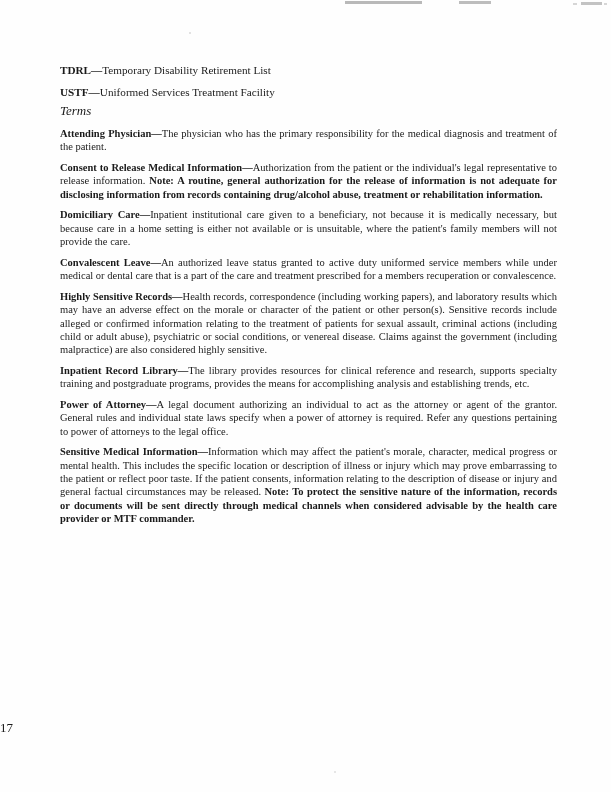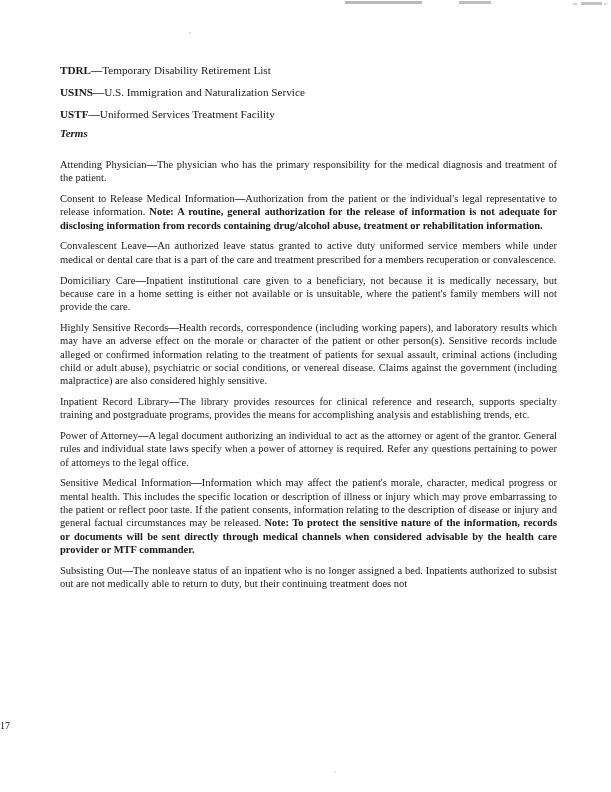--- a/index.html
+++ b/index.html
@@ -26,41 +26,41 @@
     left:60px; top:59px;
     width:497px;
   }
   .abbr-list .abbr-entry {
     font-size:11.2px;
     line-height:22px;
     white-space:nowrap;
   }
   .abbr-entry b, .dash { font-weight:bold; }
   .terms-heading {
-    font-size:11px;
+    font-size:13px;
     line-height:14px;
-    font-weight:bold;
+    font-weight:normal;
     font-style:italic;
     margin-top:1px;
-    margin-bottom:18px;
+    margin-bottom:9px;
   }
   .defs .def-entry {
     font-size:10.5px;
     line-height:13.3px;
     text-align:justify;
     margin-bottom:7.5px;
   }
-  .term { font-weight:normal;margin-top:29px; }
+  .term { font-weight:bold;margin-top:29px; }
   .note { font-weight:bold; }
   .note:not(:empty)::before { content:" "; white-space:pre; }
   .page-number {
     position:absolute;
     top:720px; left:0;
     width:576px;
-    font-size:10px;
+    font-size:13px;
     color:#1a1a1a;
   }
 </style>
 </head>
 <body>
 
 <div class="page">
 
   <div class="artifact art-bar1"></div>
   <div class="artifact art-bar2"></div>
@@ -70,50 +70,48 @@
   <div class="artifact art-dot3"></div>
   <div class="artifact art-dot4"></div>
 
   <div class="content">
 
     <div class="abbr-list">
 
         <p class="abbr-entry"><b>TDRL</b><b class="dash">—</b><span>Temporary Disability Retirement List</span></p>
 
 
-        <p class="abbr-entry"><b>USINS</b><b class="dash">—</b><span>U.S. Immigration and Naturalization Service</span></p>
 
         <p class="abbr-entry"><b>USTF</b><b class="dash">—</b><span>Uniformed Services Treatment Facility</span></p>
 
 
 
     </div>
 
     <h3 class="terms-heading">Terms</h3>
 
     <div class="defs">
 
         <p class="def-entry"><b class="term">Attending Physician</b><b class="dash">—</b><span class="deftext">The physician who has the primary responsibility for the medical diagnosis and treatment of the patient.</span><span class="note"></span></p>
 
         <p class="def-entry"><b class="term">Consent to Release Medical Information</b><b class="dash">—</b><span class="deftext">Authorization from the patient or the individual's legal representative to release information.</span><span class="note">Note: A routine, general authorization for the release of information is not adequate for disclosing information from records containing drug/alcohol abuse, treatment or rehabilitation information.</span></p>
 
+        <p class="def-entry"><b class="term">Domiciliary Care</b><b class="dash">—</b><span class="deftext">Inpatient institutional care given to a beneficiary, not because it is medically necessary, but because care in a home setting is either not available or is unsuitable, where the patient's family members will not provide the care.</span><span class="note"></span></p>
+
         <p class="def-entry"><b class="term">Convalescent Leave</b><b class="dash">—</b><span class="deftext">An authorized leave status granted to active duty uniformed service members while under medical or dental care that is a part of the care and treatment prescribed for a members recuperation or convalescence.</span><span class="note"></span></p>
-
-        <p class="def-entry"><b class="term">Domiciliary Care</b><b class="dash">—</b><span class="deftext">Inpatient institutional care given to a beneficiary, not because it is medically necessary, but because care in a home setting is either not available or is unsuitable, where the patient's family members will not provide the care.</span><span class="note"></span></p>
 
 
         <p class="def-entry"><b class="term">Highly Sensitive Records</b><b class="dash">—</b><span class="deftext">Health records, correspondence (including working papers), and laboratory results which may have an adverse effect on the morale or character of the patient or other person(s). Sensitive records include alleged or confirmed information relating to the treatment of patients for sexual assault, criminal actions (including child or adult abuse), psychiatric or social conditions, or venereal disease. Claims against the government (including malpractice) are also considered highly sensitive.</span><span class="note"></span></p>
 
         <p class="def-entry"><b class="term">Inpatient Record Library</b><b class="dash">—</b><span class="deftext">The library provides resources for clinical reference and research, supports specialty training and postgraduate programs, provides the means for accomplishing analysis and establishing trends, etc.</span><span class="note"></span></p>
 
         <p class="def-entry"><b class="term">Power of Attorney</b><b class="dash">—</b><span class="deftext">A legal document authorizing an individual to act as the attorney or agent of the grantor. General rules and individual state laws specify when a power of attorney is required. Refer any questions pertaining to power of attorneys to the legal office.</span><span class="note"></span></p>
 
         <p class="def-entry"><b class="term">Sensitive Medical Information</b><b class="dash">—</b><span class="deftext">Information which may affect the patient's morale, character, medical progress or mental health. This includes the specific location or description of illness or injury which may prove embarrassing to the patient or reflect poor taste. If the patient consents, information relating to the description of disease or injury and general factual circumstances may be released.</span><span class="note">Note: To protect the sensitive nature of the information, records or documents will be sent directly through medical channels when considered advisable by the health care provider or MTF commander.</span></p>
 
-        <p class="def-entry"><b class="term">Subsisting Out</b><b class="dash">—</b><span class="deftext">The nonleave status of an inpatient who is no longer assigned a bed. Inpatients authorized to subsist out are not medically able to return to duty, but their continuing treatment does not</span><span class="note"></span></p>
 
     </div>
 
   </div>
 
   <div class="page-number">17</div>
 
 </div>
 
 </body></html>

